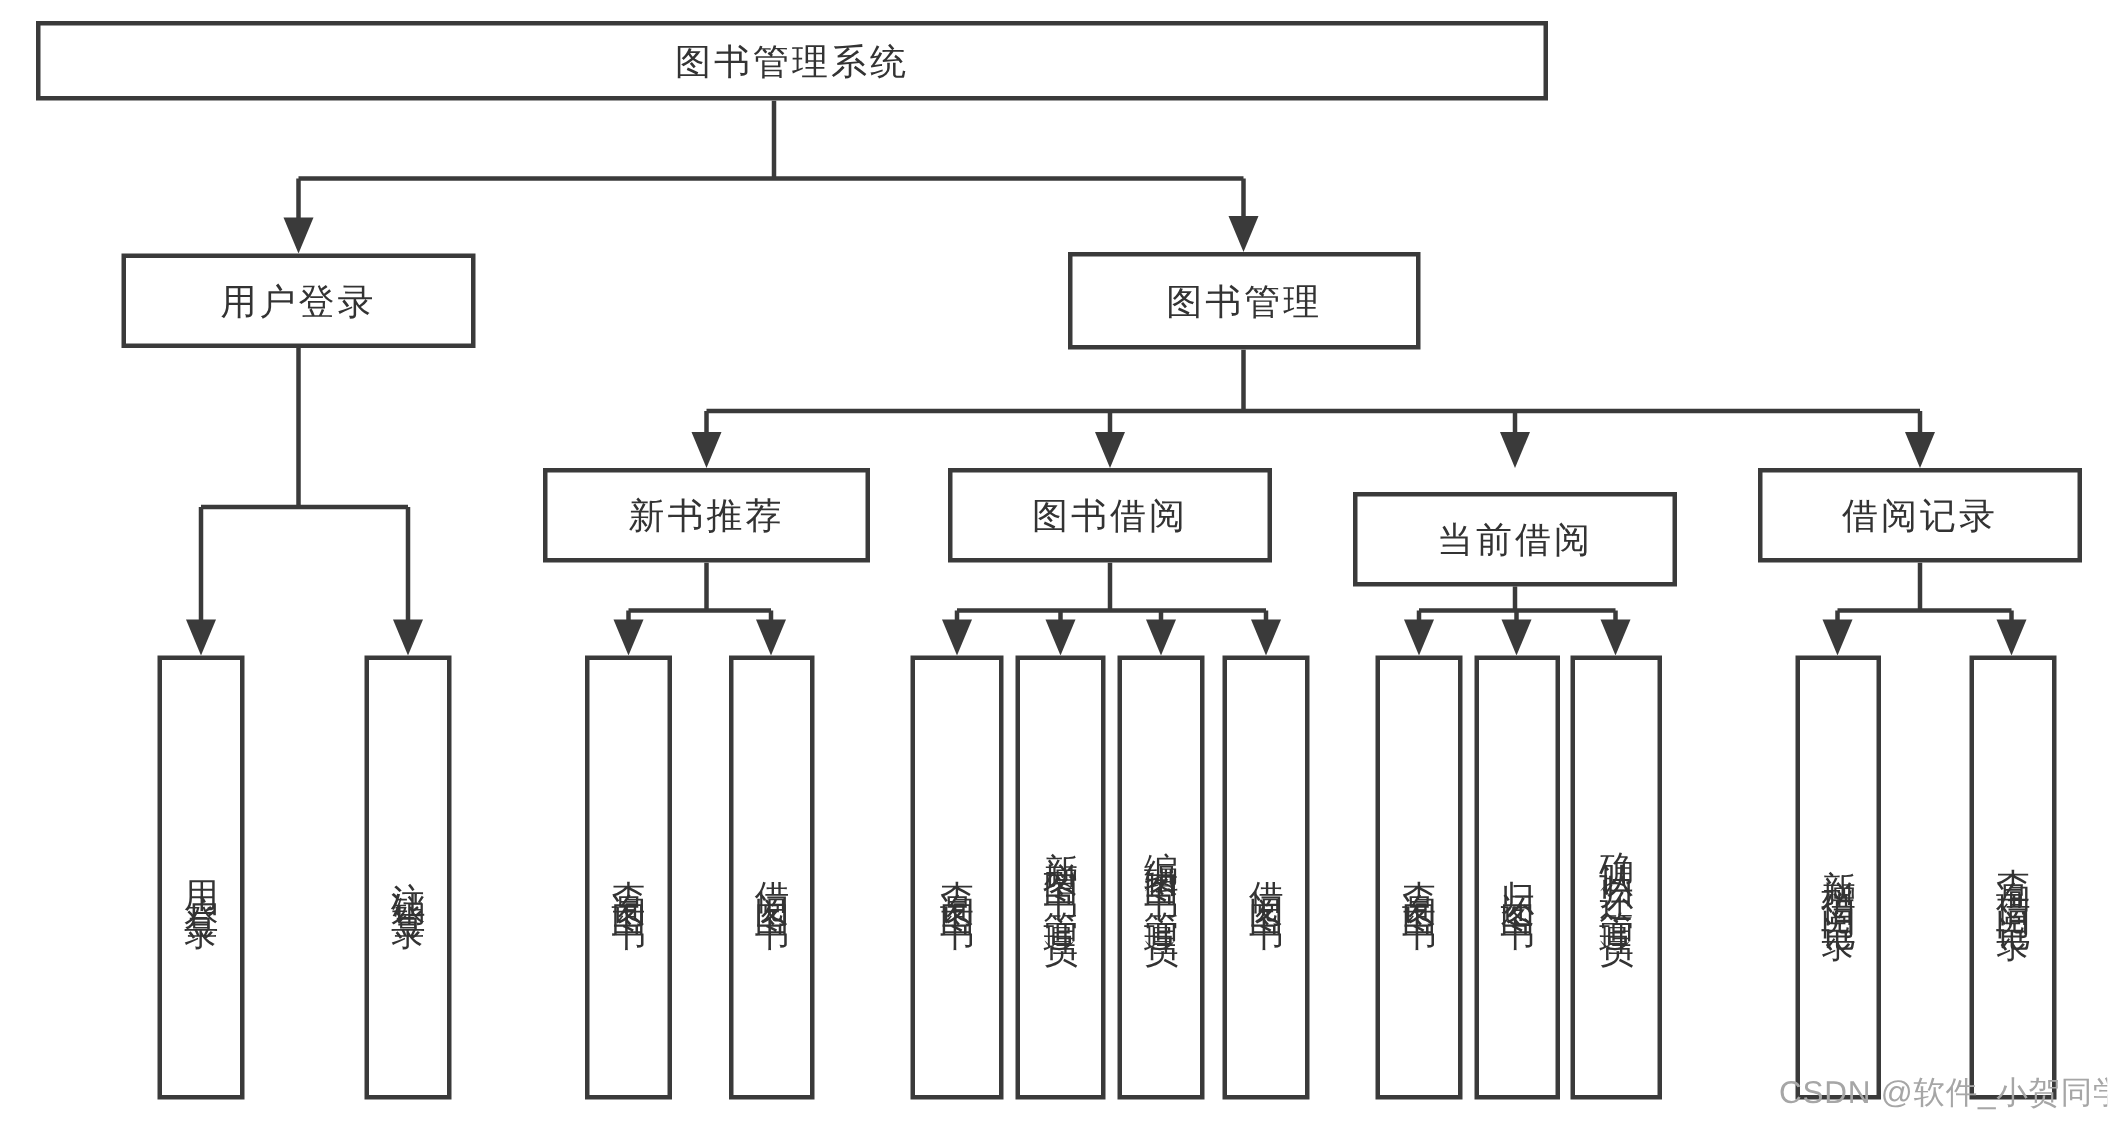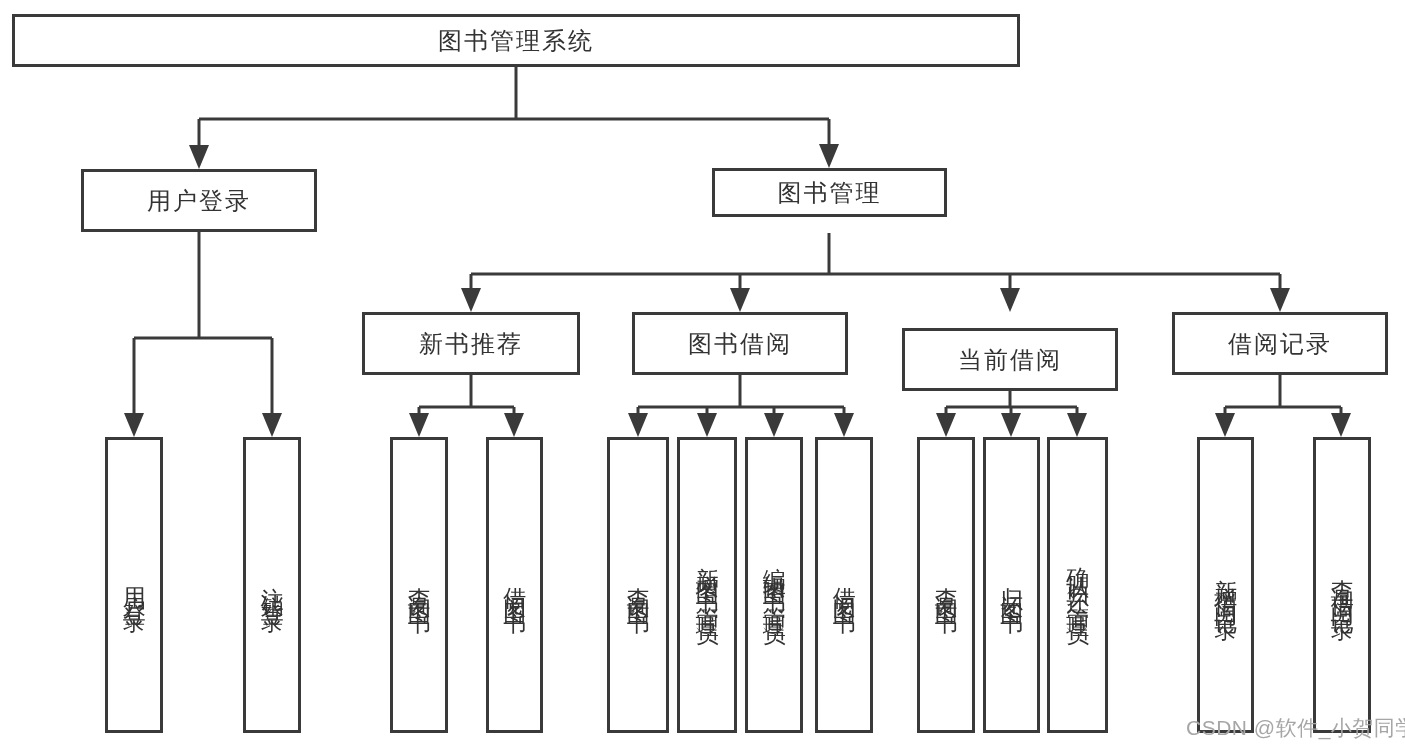--- a/index.html
+++ b/index.html
@@ -25,23 +25,23 @@
   .v-node { }
   .v-node span {
     writing-mode:vertical-rl;
     text-orientation:mixed;
     font-size:23px;
     letter-spacing:8px;
     line-height:1.1;
     white-space:nowrap;
   }
   
-  #n-root   { left:12px;  top:14px;  width:1008px; height:53px; }
+  #n-root   { left:24px;  top:14px;  width:1008px; height:53px; }
   #n-login  { left:81px;  top:169px; width:236px;  height:63px; }
-  #n-mgmt   { left:712px; top:168px; width:235px;  height:49px; }
+  #n-mgmt   { left:712px; top:168px; width:235px;  height:65px; }
   #n-newrec { left:362px; top:312px; width:218px;  height:63px;text-align:center; }
   #n-borrow { left:632px; top:312px; width:216px;  height:63px; }
   #n-cur    { left:902px; top:328px; width:216px;  height:63px; }
   #n-rec    { left:1172px;top:312px; width:216px;  height:63px; }
   .leaf { top:437px; height:296px; }
   #n-a1 { left:105px;  width:58px; }
   #n-a2 { left:243px;  width:58px; }
   #n-b1 { left:390px;  width:58px; }
   #n-b2 { left:486px;  width:57px; }
   #n-c1 { left:607px;  width:62px; }

